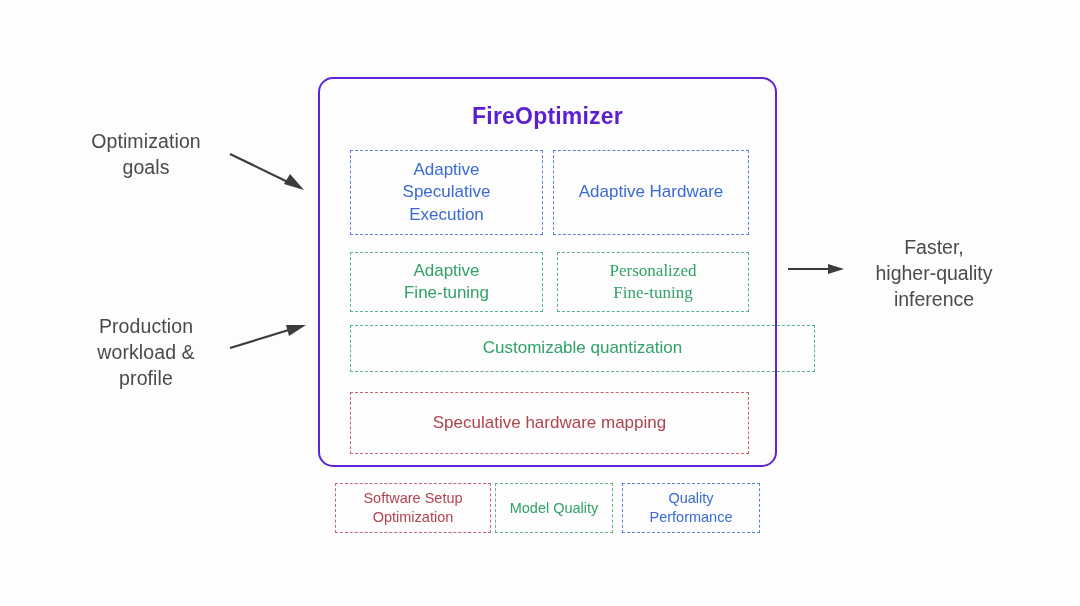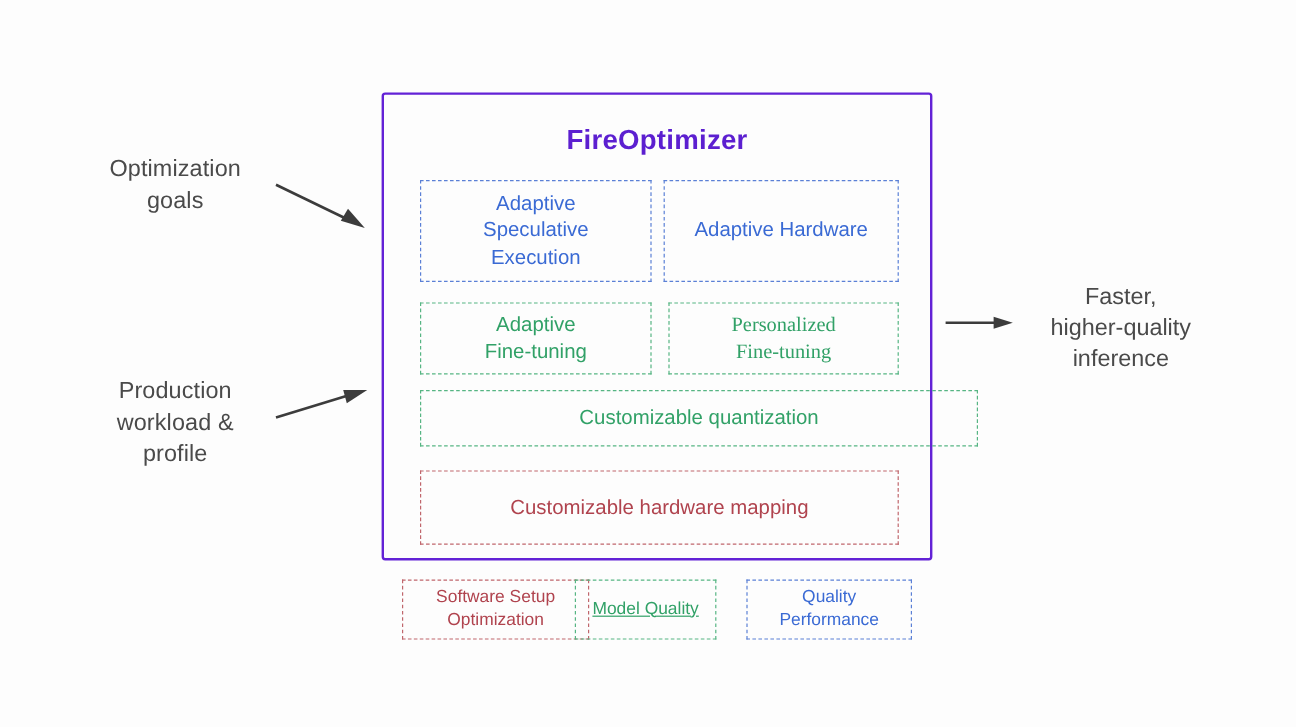--- a/index.html
+++ b/index.html
@@ -54,21 +54,21 @@
   .arrow-head { fill: #3c3c3c; }
 
   
   #fireoptimizer-panel {
     position: absolute;
     left: 318px;
     top: 77px;
     width: 459px;
     height: 390px;
     border: 2.4px solid #6322d6;
-    border-radius: 3px;
+    border-radius: 15px;
     background: #fdfdfd;
   }
 
   #panel-title {
     position: absolute;
     left: 0;
     top: 24px;
     width: 100%;
     text-align: center;
     color: #5c1fd0;
@@ -112,21 +112,21 @@
     height: 50px;
     display: flex;
     align-items: center;
     justify-content: center;
     text-align: center;
     font-size: 14.5px;
     line-height: 19px;
     white-space: pre-line;
   }
   #legend-hardware-setup-optimization { left: 0px;   width: 156px; }
-  #legend-model-quality               { left: 144px; width: 118px; text-decoration: underline; }
+  #legend-model-quality               { left: 160px; width: 118px; }
   #legend-software-performance        { left: 287px; width: 138px; }
 </style>
 </head>
 <body>
 
 <div id="canvas">
 
   <div class="side-label" id="label-optimization-goals">Optimization
 goals</div>
 
@@ -155,21 +155,21 @@
     <div class="feature-box box-blue" id="box-adaptive-caching">Adaptive Hardware</div>
 
     <div class="feature-box box-green" id="box-adaptive-fine-tuning">Adaptive
 Fine-tuning</div>
 
     <div class="feature-box box-green" id="box-personalized-fine-tuning">Personalized
 Fine-tuning</div>
 
     <div class="feature-box box-green" id="box-customizable-quantization">Customizable quantization</div>
 
-    <div class="feature-box box-red" id="box-customizable-hardware-mapping">Customizable hardware mapping</div>
+    <div class="feature-box box-red" id="box-customizable-hardware-mapping">Speculative hardware mapping</div>
   </div>
 
   <svg class="arrow-svg" id="arrow-output" width="62" height="14">
     <line class="arrow-line" x1="0" y1="7" x2="42" y2="7"></line>
     <polygon class="arrow-head" points="56,7 40,2 40,12"></polygon>
   </svg>
 
   <div id="label-output">Faster,
 higher-quality
 inference</div>

